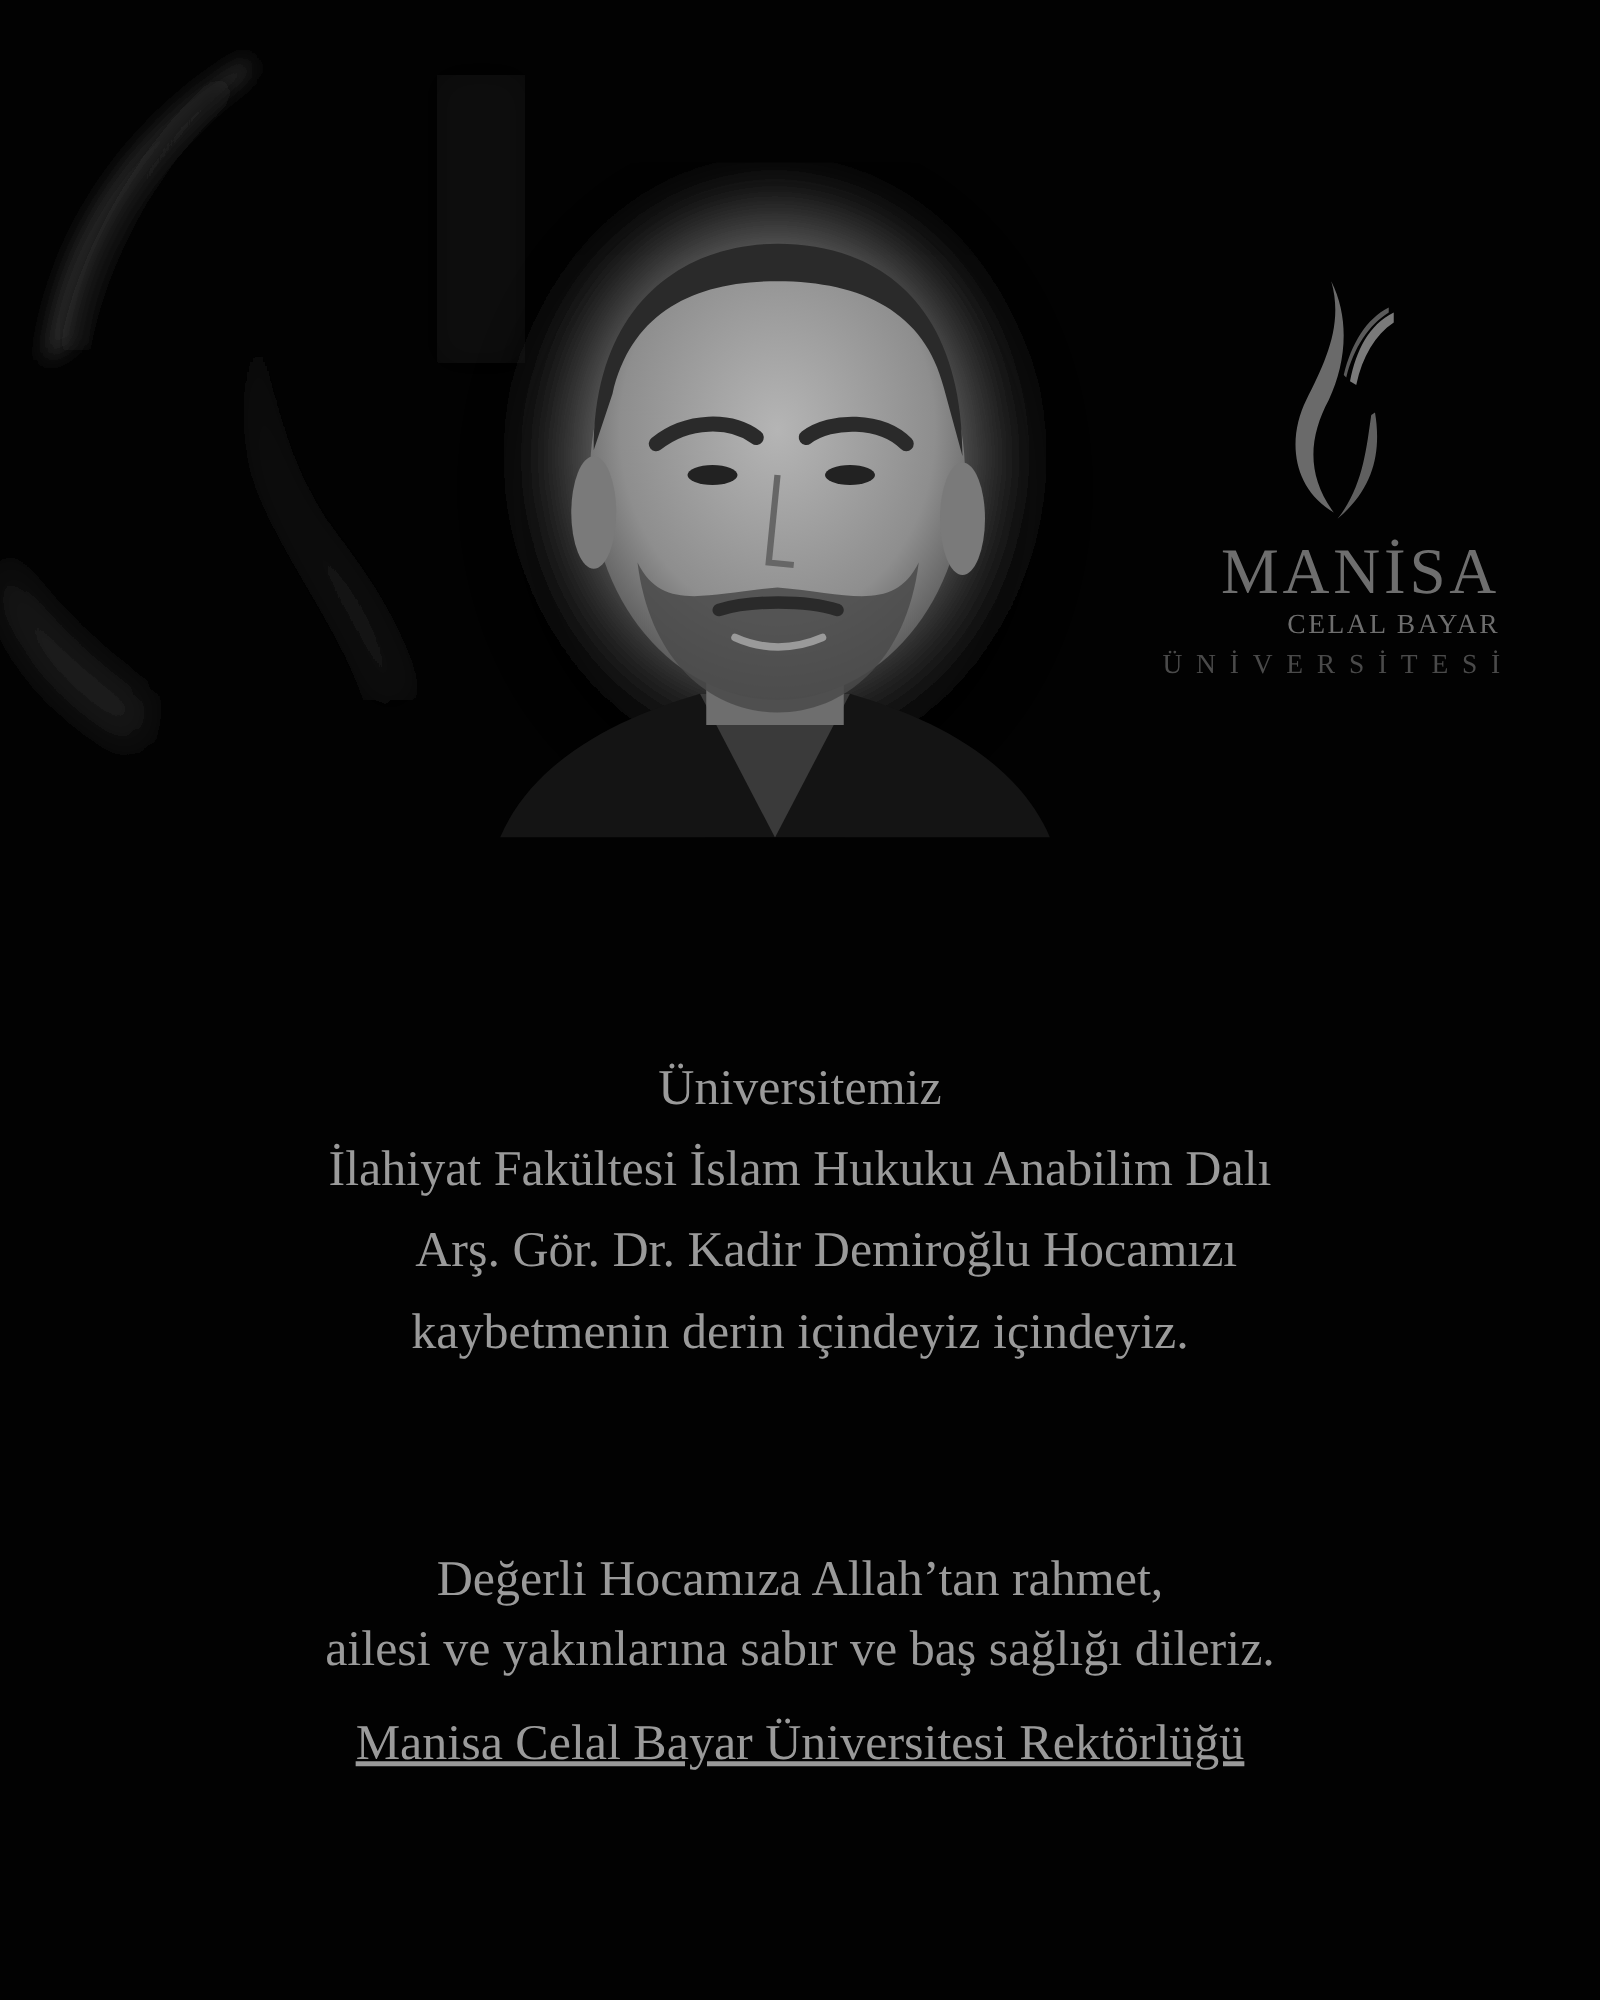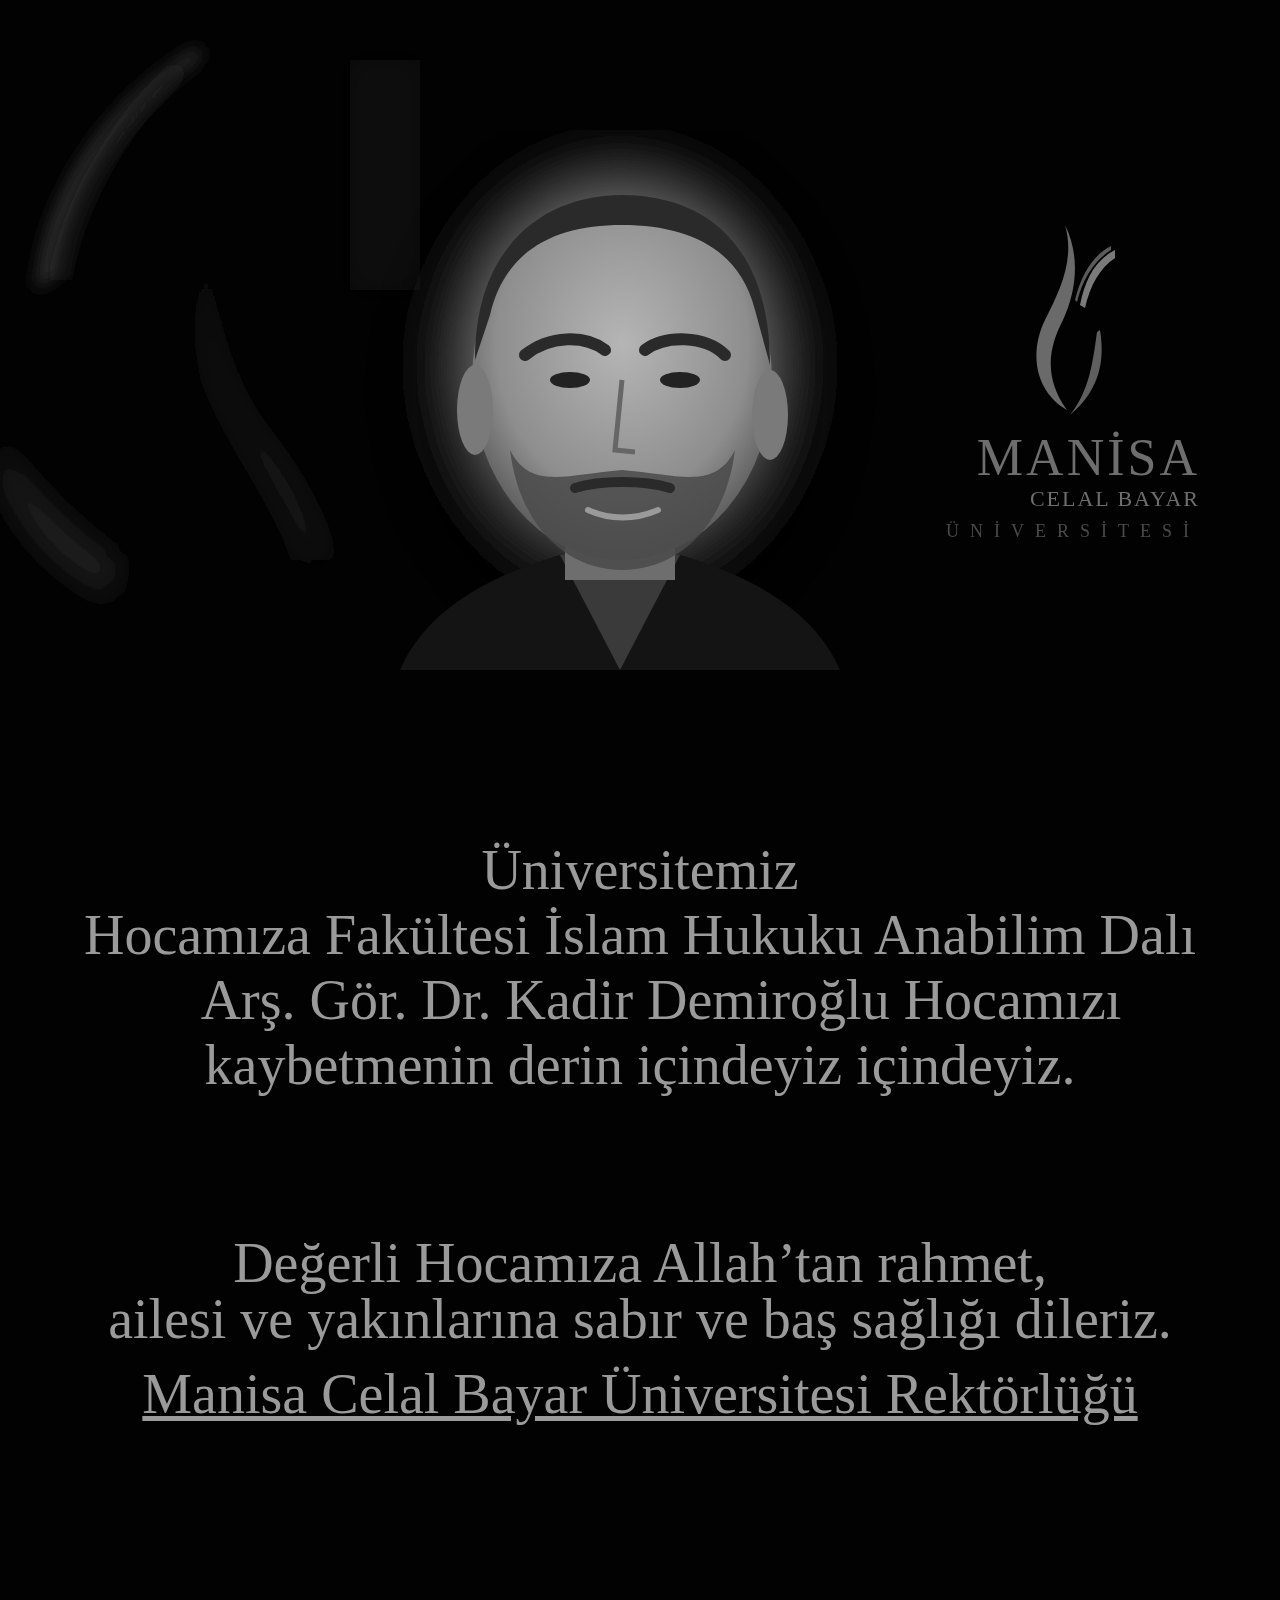--- a/index.html
+++ b/index.html
@@ -3,22 +3,22 @@
 <meta charset="utf-8">
 <style>
   html, body { margin:0; padding:0; background:#000; }
   body { width:1280px; height:1600px; position:relative; overflow:hidden; font-family:"Liberation Serif","DejaVu Serif",serif; }
   .bg { position:absolute; inset:0; background:#020202; }
   .swoosh { position:absolute; pointer-events:none; }
   .portrait { position:absolute; left:360px; top:130px; width:520px; height:540px; }
   .logo { position:absolute; left:930px; top:220px; width:270px; height:340px; text-align:right; color:#6e6e6e; }
   .logo-name1 { position:absolute; left:0; right:0; top:212px; font-size:52px; letter-spacing:3px; line-height:52px; }
   .logo-name2 { position:absolute; left:0; right:0; top:264px; font-size:22px; letter-spacing:2px; line-height:30px; }
-  .logo-name3 { position:absolute; left:0; right:0; top:302px; font-size:18px; letter-spacing:11px; line-height:18px; color:#4a4a4a; }
-  .msg { position:absolute; left:0; right:0; text-align:center; color:#9a9a9a; font-size:56px; line-height:64px; }
+  .logo-name3 { position:absolute; left:0; right:0; top:302px; font-size:22px; letter-spacing:11px; line-height:18px; color:#4a4a4a; }
+  .msg { position:absolute; left:0; right:0; text-align:center; color:#9a9a9a; font-size:40px; line-height:64px; }
 </style>
 </head>
 <body>
 
 <div class="bg"></div>
 
 <svg class="swoosh" width="420" height="1300" style="left:0;top:0;">
   <defs>
     <filter id="blur1">
         <feGaussianBlur stdDeviation="8"></feGaussianBlur>
@@ -84,20 +84,20 @@
     <path d="M110 30 C90 40, 80 60, 75 85 L80 88 C85 65, 95 48, 110 38 Z" fill="#7a7a7a"></path>
     <path d="M106 26 C88 35, 76 55, 70 80 L72 82 C78 58, 90 40, 106 30 Z" fill="#5a5a5a"></path>
     <path d="M95 110 C100 140, 95 170, 65 195 C85 170, 88 140, 92 112 Z" fill="#5f5f5f"></path>
   </svg>
   <div class="logo-name1">MANİSA</div>
   <div class="logo-name2">CELAL BAYAR</div>
   <div class="logo-name3">ÜNİVERSİTESİ</div>
 </div>
 
 <div class="msg" style="top:838px;">Üniversitemiz</div>
-<div class="msg" style="top:903px;">Hocamıza Fakültesi İslam Hukuku Anabilim Dalı</div>
+<div class="msg" style="top:903px;">İlahiyat Fakültesi İslam Hukuku Anabilim Dalı</div>
 <div class="msg" style="top:968px;padding-left:42px;">Arş. Gör. Dr. Kadir Demiroğlu Hocamızı</div>
 <div class="msg" style="top:1033px;">kaybetmenin derin içindeyiz içindeyiz.</div>
 
 <div class="msg" style="top:1231px;">Değerli Hocamıza Allah’tan rahmet,</div>
 <div class="msg" style="top:1287px;">ailesi ve yakınlarına sabır ve baş sağlığı dileriz.</div>
 
 <div class="msg" style="top:1362px;text-decoration:underline;">Manisa Celal Bayar Üniversitesi Rektörlüğü</div>
 
 </body></html>

